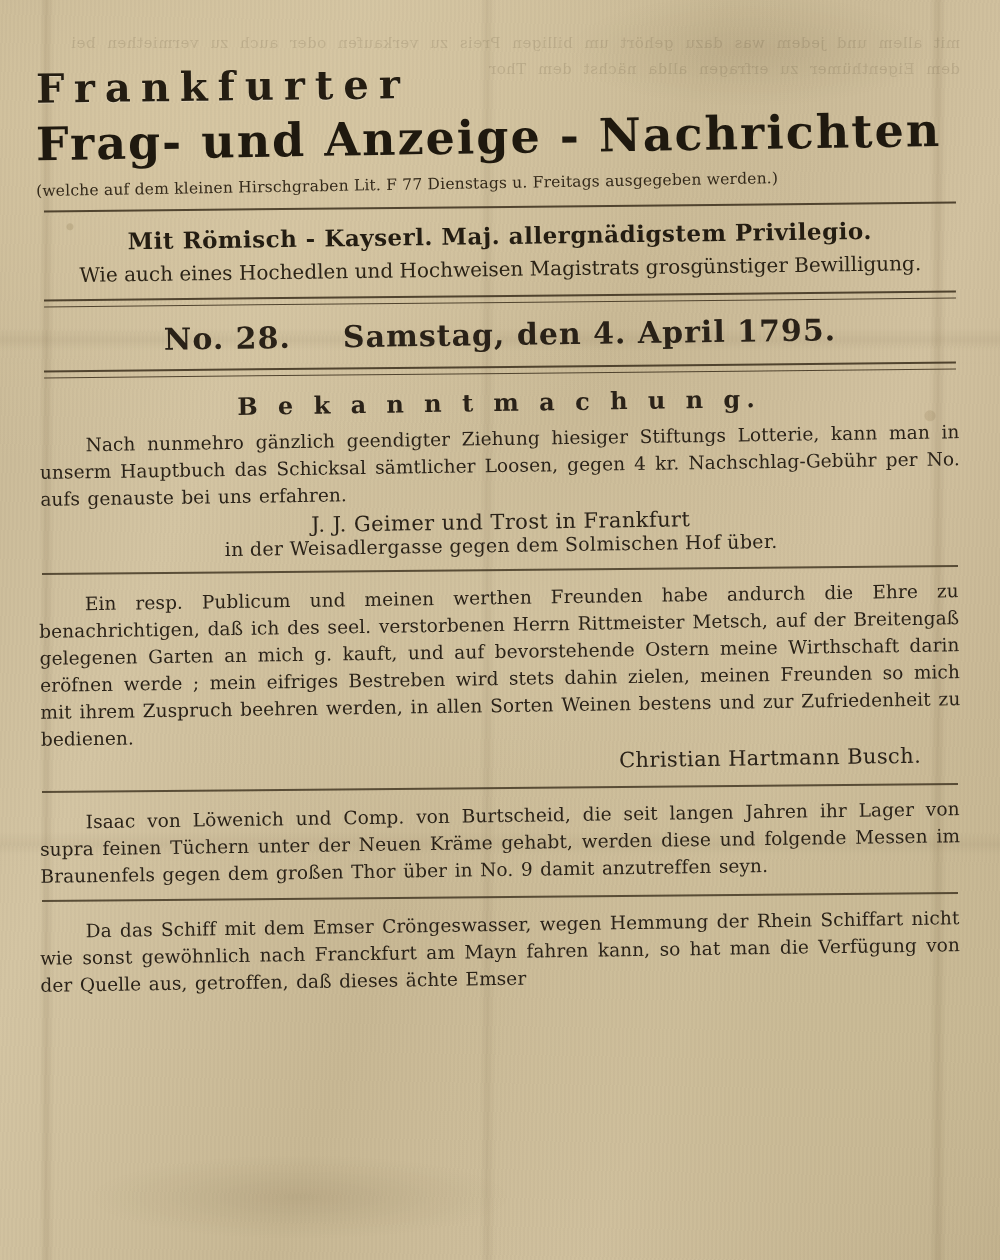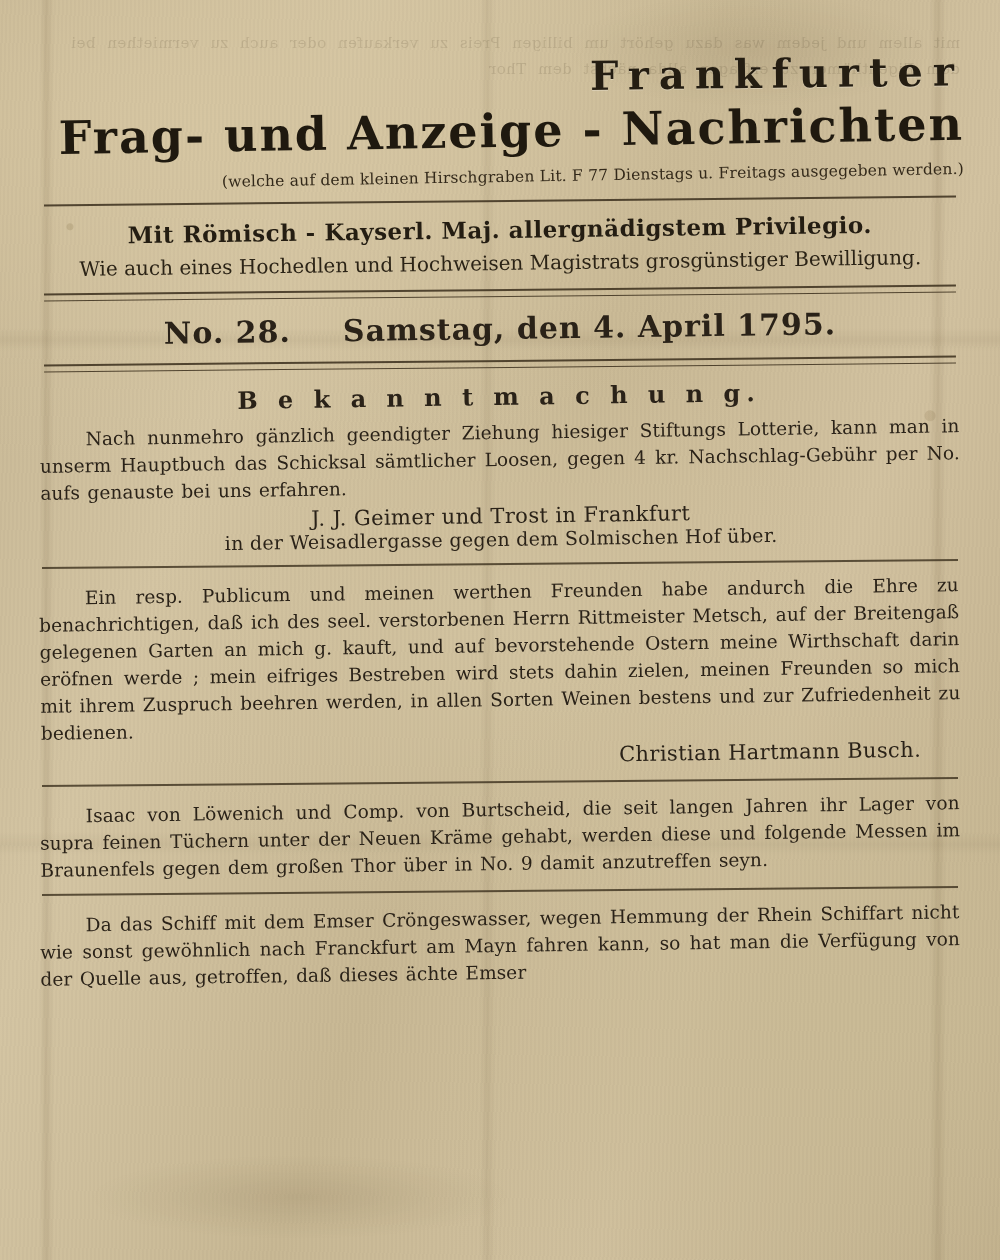--- a/index.html
+++ b/index.html
@@ -66,22 +66,23 @@
   }
   .content {
     position: relative;
     padding: 0 36px;
     box-sizing: border-box;
     z-index: 3;
   }
 
   
   .masthead {
-    text-align: right;
+    text-align: left;
     padding-top: 53px;
+    margin-top: 6px;
   }
   .mast-line1 {
     font-size: 40px;
     letter-spacing: 10px;
     font-weight: 700;
     color: #241d12;
     transform: rotate(-0.7deg);
     text-shadow: 0 1px 0 rgba(255,255,255,.25);
   }
   .mast-line2 {

